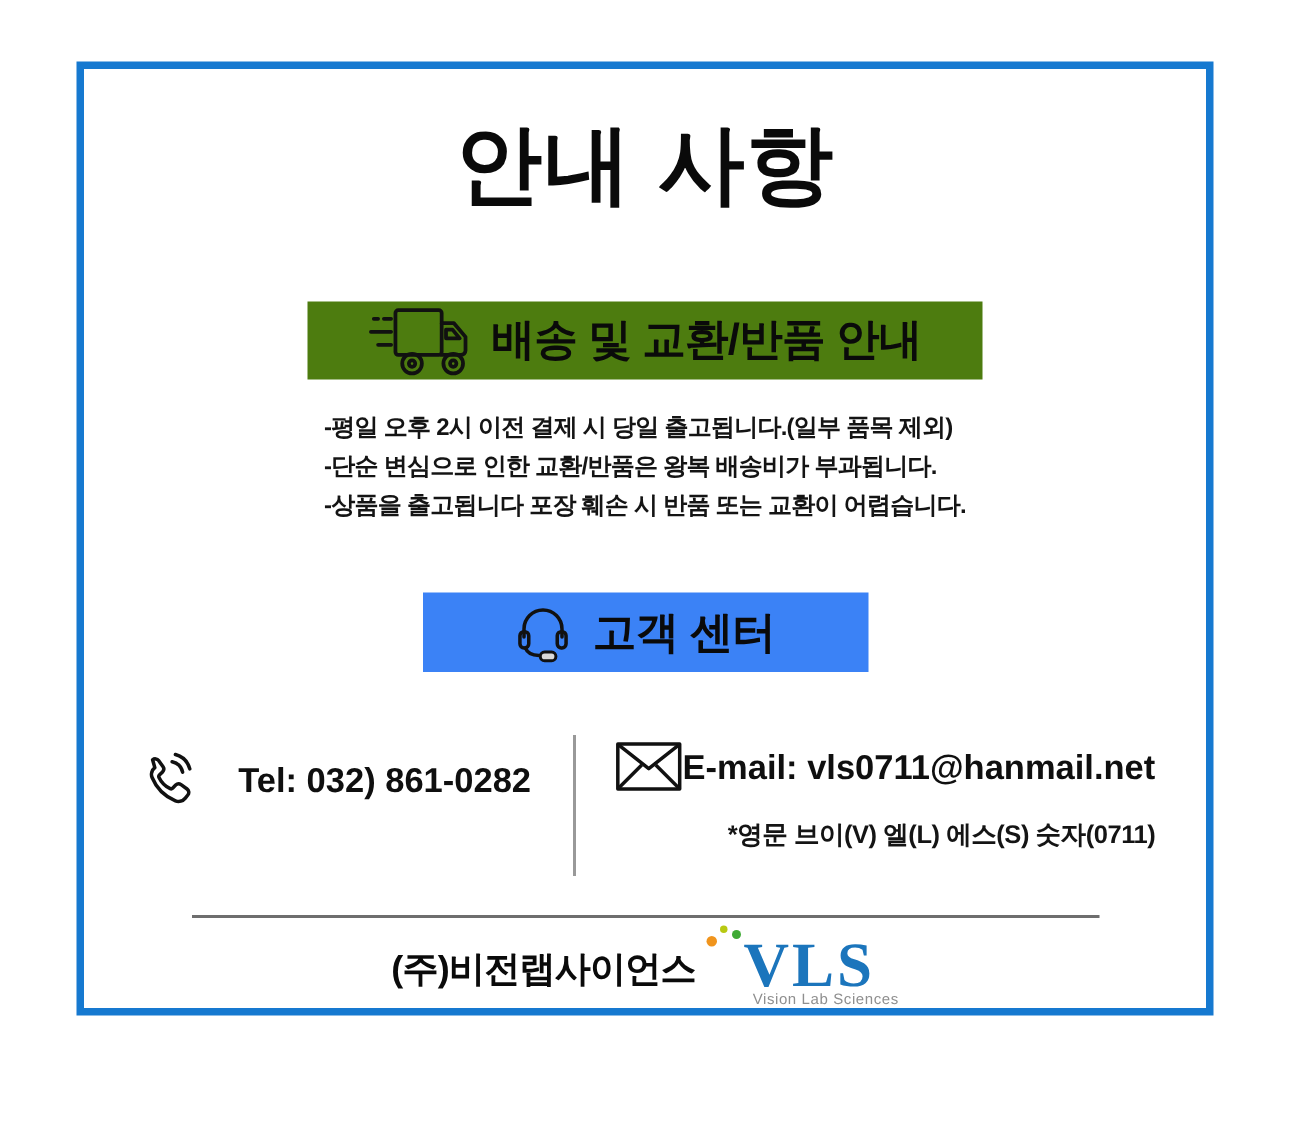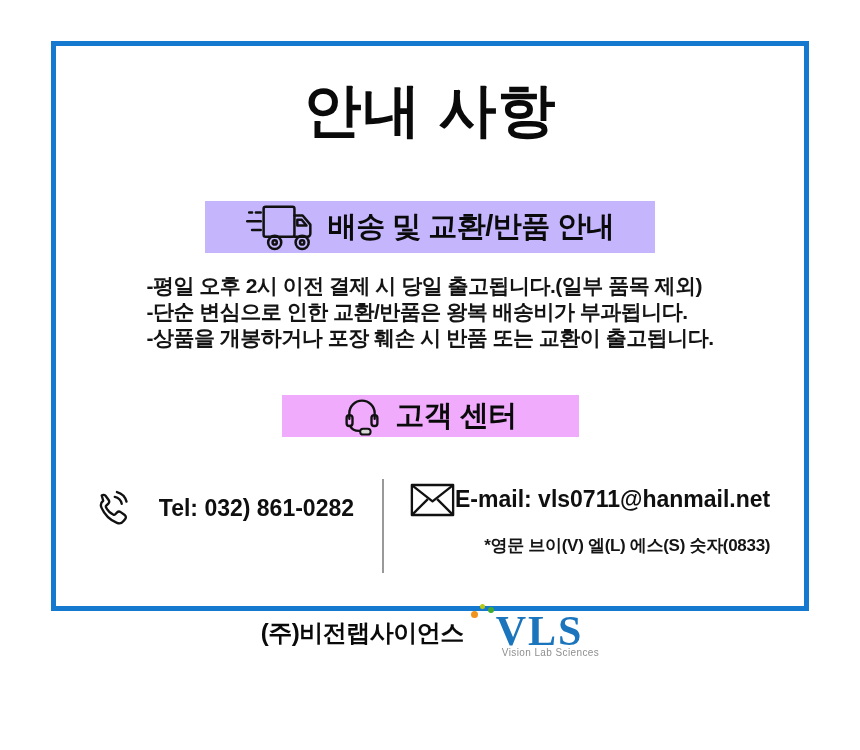--- a/index.html
+++ b/index.html
@@ -1,38 +1,38 @@
 <!DOCTYPE html>
 <html><head>
 <meta charset="utf-8">
 <style>
   html,body{margin:0;padding:0;}
   body{
     width:860px;height:750px;background:#ffffff;position:relative;overflow:hidden;
     font-family:"Liberation Sans","DejaVu Sans",sans-serif;color:#111;
   }
   .frame{
-    position:absolute;left:51px;top:41px;width:758px;height:570px;
+    position:absolute;left:51px;top:41px;width:758px;height:636px;
     box-sizing:border-box;border:5px solid #84cc16;background:#fff;
     display:flex;flex-direction:column;align-items:center;
   }
   .page-title{
     margin-top:32px;font-size:58px;line-height:1.1;font-weight:900;
     letter-spacing:1px;color:#0a0a0a;text-align:center;
   }
   .section-box{
     margin-top:0;background:#eeeeee;display:flex;align-items:center;justify-content:center;
     gap:14px;height:53px;
   }
   .section-box.shipping{width:450px;margin-top:20px;}
   .section-box.customer{width:297px;margin-top:44px;}
   .section-heading{font-size:29px;font-weight:700;color:#0a0a0a;letter-spacing:-0.5px;}
   .icon svg{display:block;}
   .policy-list{
-    margin-top:20px;font-size:21px;line-height:26px;font-weight:600;
+    margin-top:20px;font-size:16px;line-height:26px;font-weight:600;
     text-align:left;color:#141414;letter-spacing:-0.5px;
   }
   .policy-list p{margin:0;}
   .contact-row{display:flex;justify-content:center;margin-top:42px;}
   .tel-group{display:flex;align-items:center;gap:29px;padding:8px 28px 42px 0;}
   .contact-text{font-size:23px;font-weight:600;color:#0f0f0f;}
   .v-divider{width:2px;background:#999;}
   .email-col{display:flex;flex-direction:column;padding-left:26px;padding-top:4px;}
   .email-line{display:flex;align-items:center;}
   .email-note{margin-top:17px;font-size:17px;font-weight:600;color:#141414;text-align:right;letter-spacing:-0.3px;}
@@ -54,45 +54,45 @@
   .dot-yellowgreen{width:5px;height:5px;left:9px;top:0;}
   .dot-green{width:6px;height:6px;left:17px;top:3px;}
 </style>
 </head>
 <body>
 
 <div class="frame" style="border-color: rgb(22, 121, 208);">
 
   <h1 class="page-title">안내 사항</h1>
 
-  <div class="section-box shipping" style="background: #c4b5fd;">
+  <div class="section-box shipping" style="background: #4d7c0f;">
     <span class="icon">
       <svg width="68" height="52" viewBox="0 0 70 54" fill="none" stroke="#111" stroke-width="2.6" stroke-linecap="round" stroke-linejoin="round">
         <path d="M3,12 h3 M10,12 h5"></path>
         <path d="M1,21 h14"></path>
         <path d="M6,30 h9"></path>
         <rect x="18" y="6" width="32" height="31" rx="2"></rect>
         <path d="M50,15 h8.5 l8,9.5 v9.5 a3,3 0 0 1 -3,3 h-13.5"></path>
         <path d="M53,19.5 h4.5 l5,6 h-9.5 z"></path>
         <circle cx="29.5" cy="43" r="6.8"></circle>
         <circle cx="29.5" cy="43" r="2.2"></circle>
         <circle cx="58" cy="43" r="6.8"></circle>
         <circle cx="58" cy="43" r="2.2"></circle>
       </svg>
     </span>
     <span class="section-heading">배송 및 교환/반품 안내</span>
   </div>
 
   <div class="policy-list">
     <p>-평일 오후 2시 이전 결제 시 당일 출고됩니다.(일부 품목 제외)</p>
     <p>-단순 변심으로 인한 교환/반품은 왕복 배송비가 부과됩니다.</p>
-    <p>-상품을 개봉하거나 포장 훼손 시 반품 또는 교환이 출고됩니다.</p>
+    <p>-상품을 출고됩니다 포장 훼손 시 반품 또는 교환이 어렵습니다.</p>
   </div>
 
-  <div class="section-box customer" style="background: #f0abfc;">
+  <div class="section-box customer" style="background: #3b82f6;">
     <span class="icon">
       <svg width="38" height="42" viewBox="0 0 42 44" fill="none" stroke="#111" stroke-width="2.6" stroke-linecap="round" stroke-linejoin="round">
         <path d="M7,25 v-6 a14,14 0 0 1 28,0 v6"></path>
         <rect x="4" y="21" width="6.5" height="12" rx="3"></rect>
         <rect x="31.5" y="21" width="6.5" height="12" rx="3"></rect>
         <path d="M8,33 c1.5,4 5.5,5.5 10,5.5 h2"></path>
         <rect x="19" y="36" width="11.5" height="6.5" rx="3.2" fill="#d9d9d9" stroke-width="2.2"></rect>
       </svg>
     </span>
     <span class="section-heading">고객 센터</span>
@@ -117,21 +117,21 @@
         <span class="icon">
           <svg width="45" height="34" viewBox="0 0 48 36" fill="none" stroke="#111" stroke-width="2.5" stroke-linejoin="round">
             <rect x="2" y="2" width="44" height="32" fill="#fff"></rect>
             <path d="M3,3 L24,19.5 L45,3"></path>
             <path d="M3,33 L19,17"></path>
             <path d="M45,33 L29,17"></path>
           </svg>
         </span>
         <span class="contact-text">E-mail: vls0711@hanmail.net</span>
       </div>
-      <div class="email-note">*영문 브이(V) 엘(L) 에스(S) 숫자(0833)</div>
+      <div class="email-note">*영문 브이(V) 엘(L) 에스(S) 숫자(0711)</div>
     </div>
   </div>
 
   <hr class="footer-divider">
 
   <div class="footer-row">
     <span class="company-name">(주)비전랩사이언스</span>
     <div class="logo">
       <span class="logo-dots">
         <span class="dot-orange" style="background: rgb(240, 148, 29);"></span>

